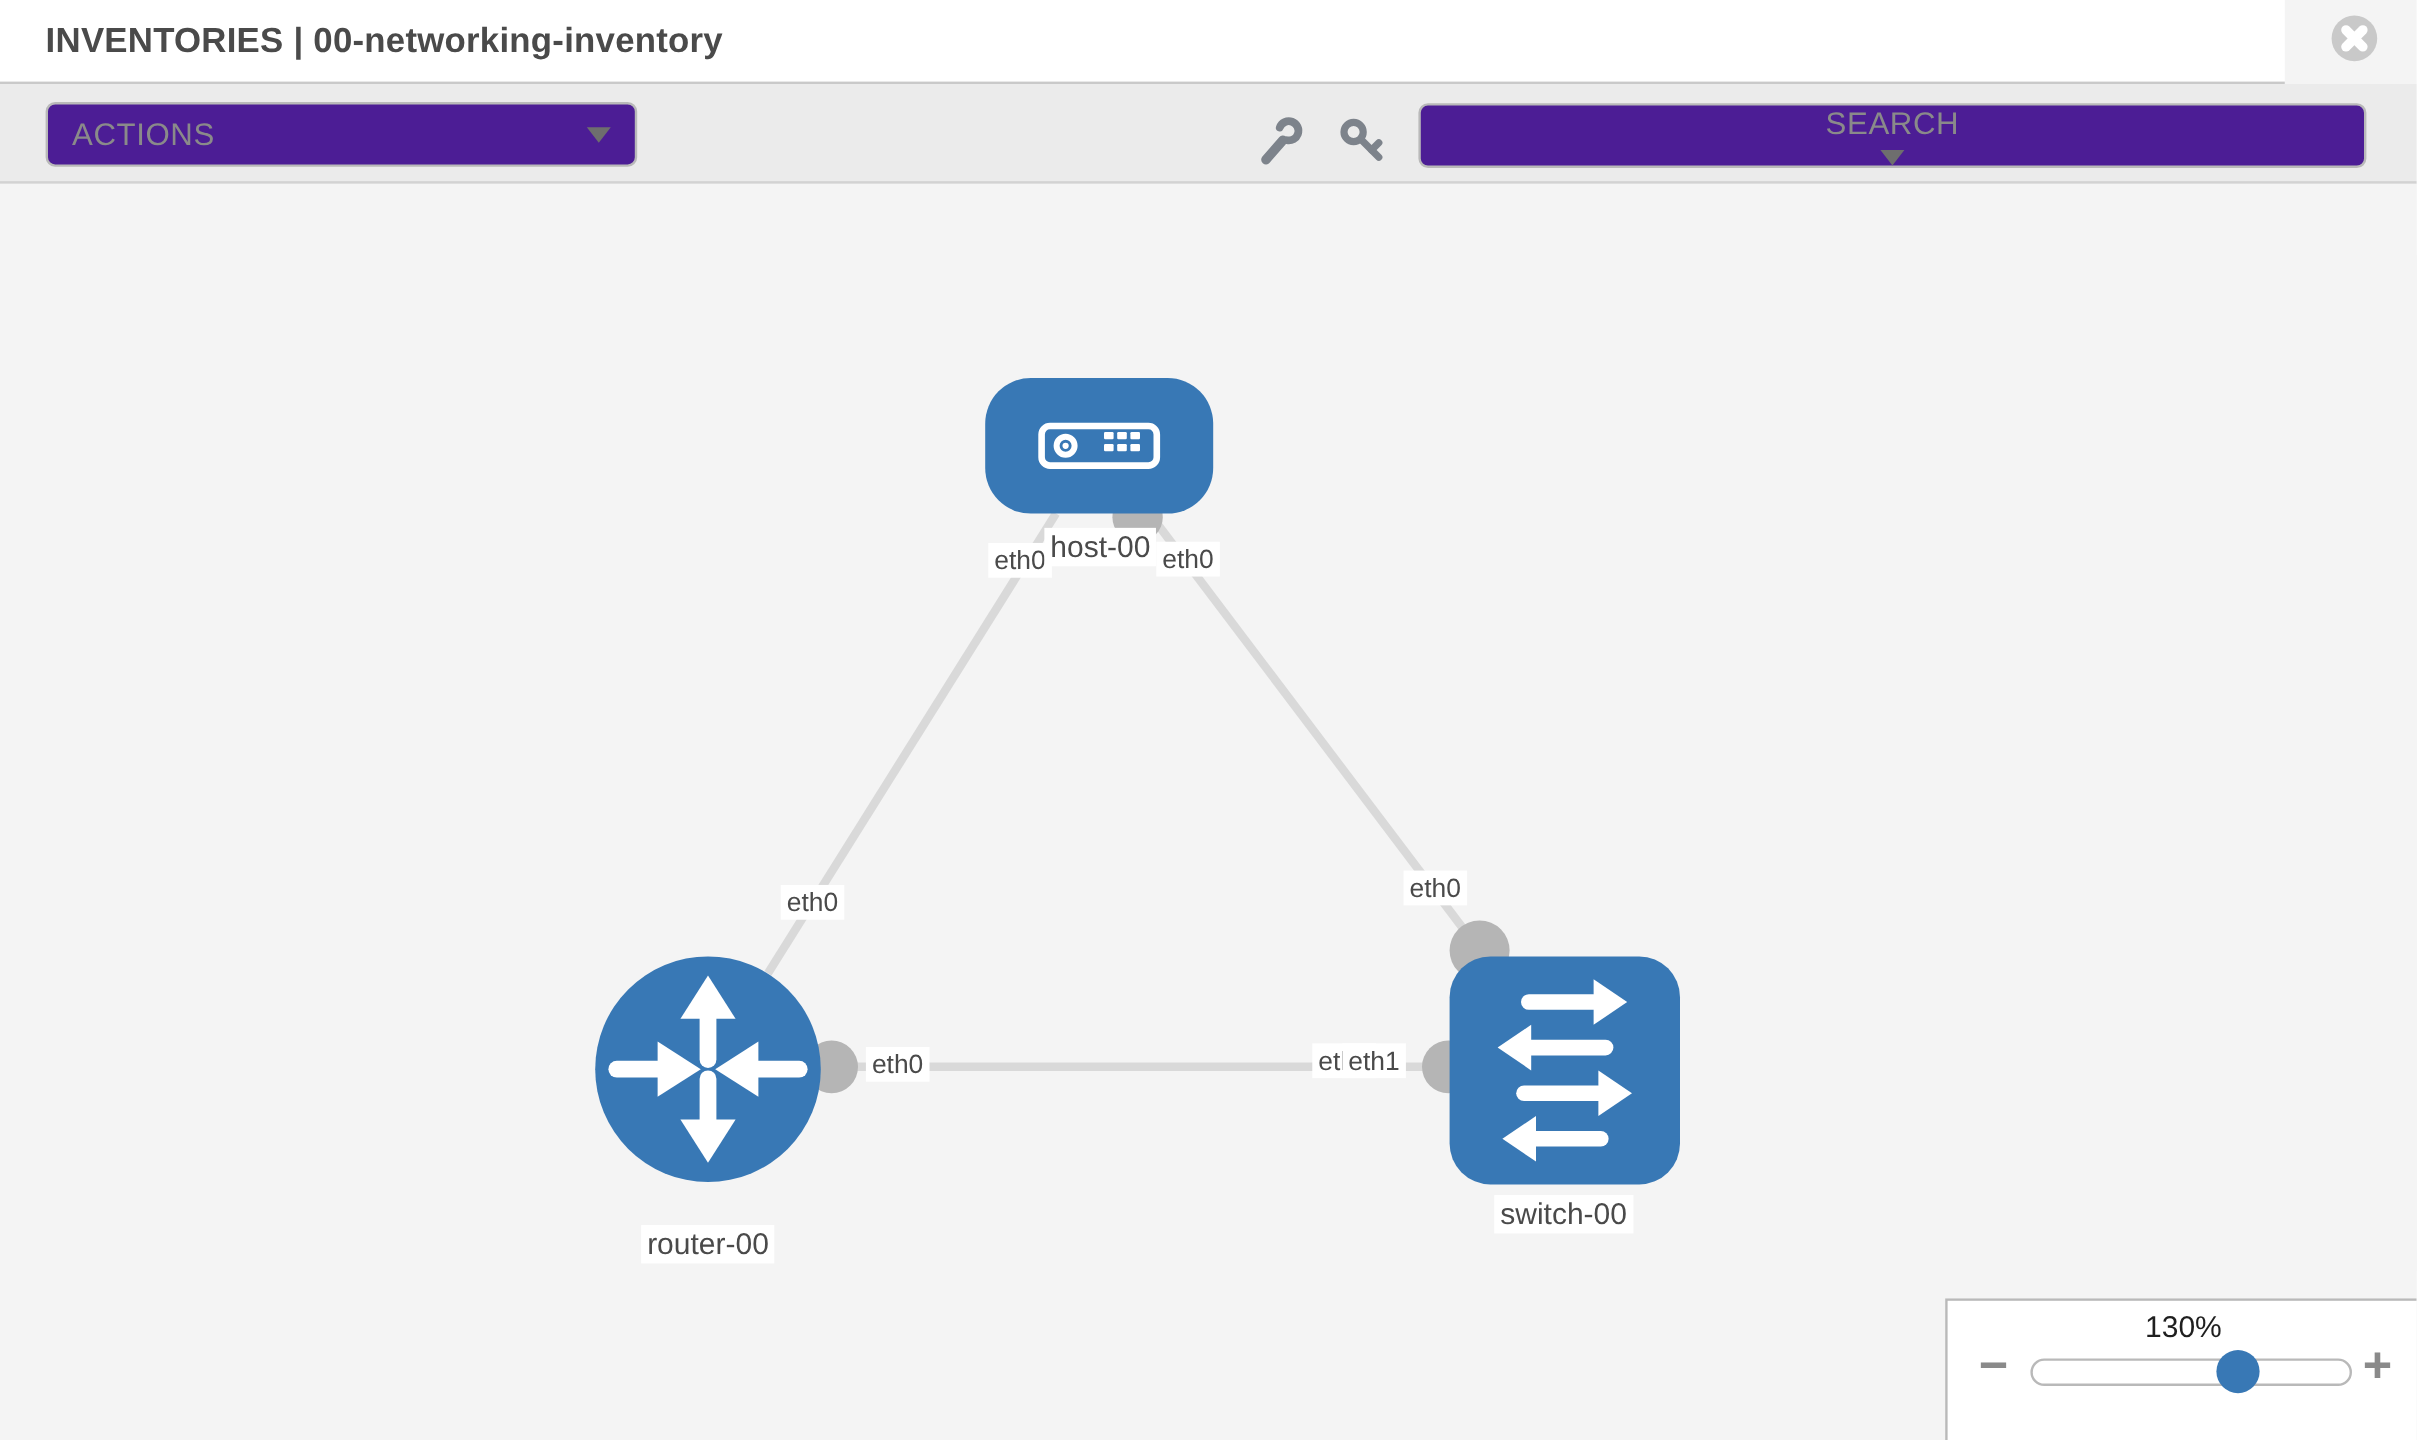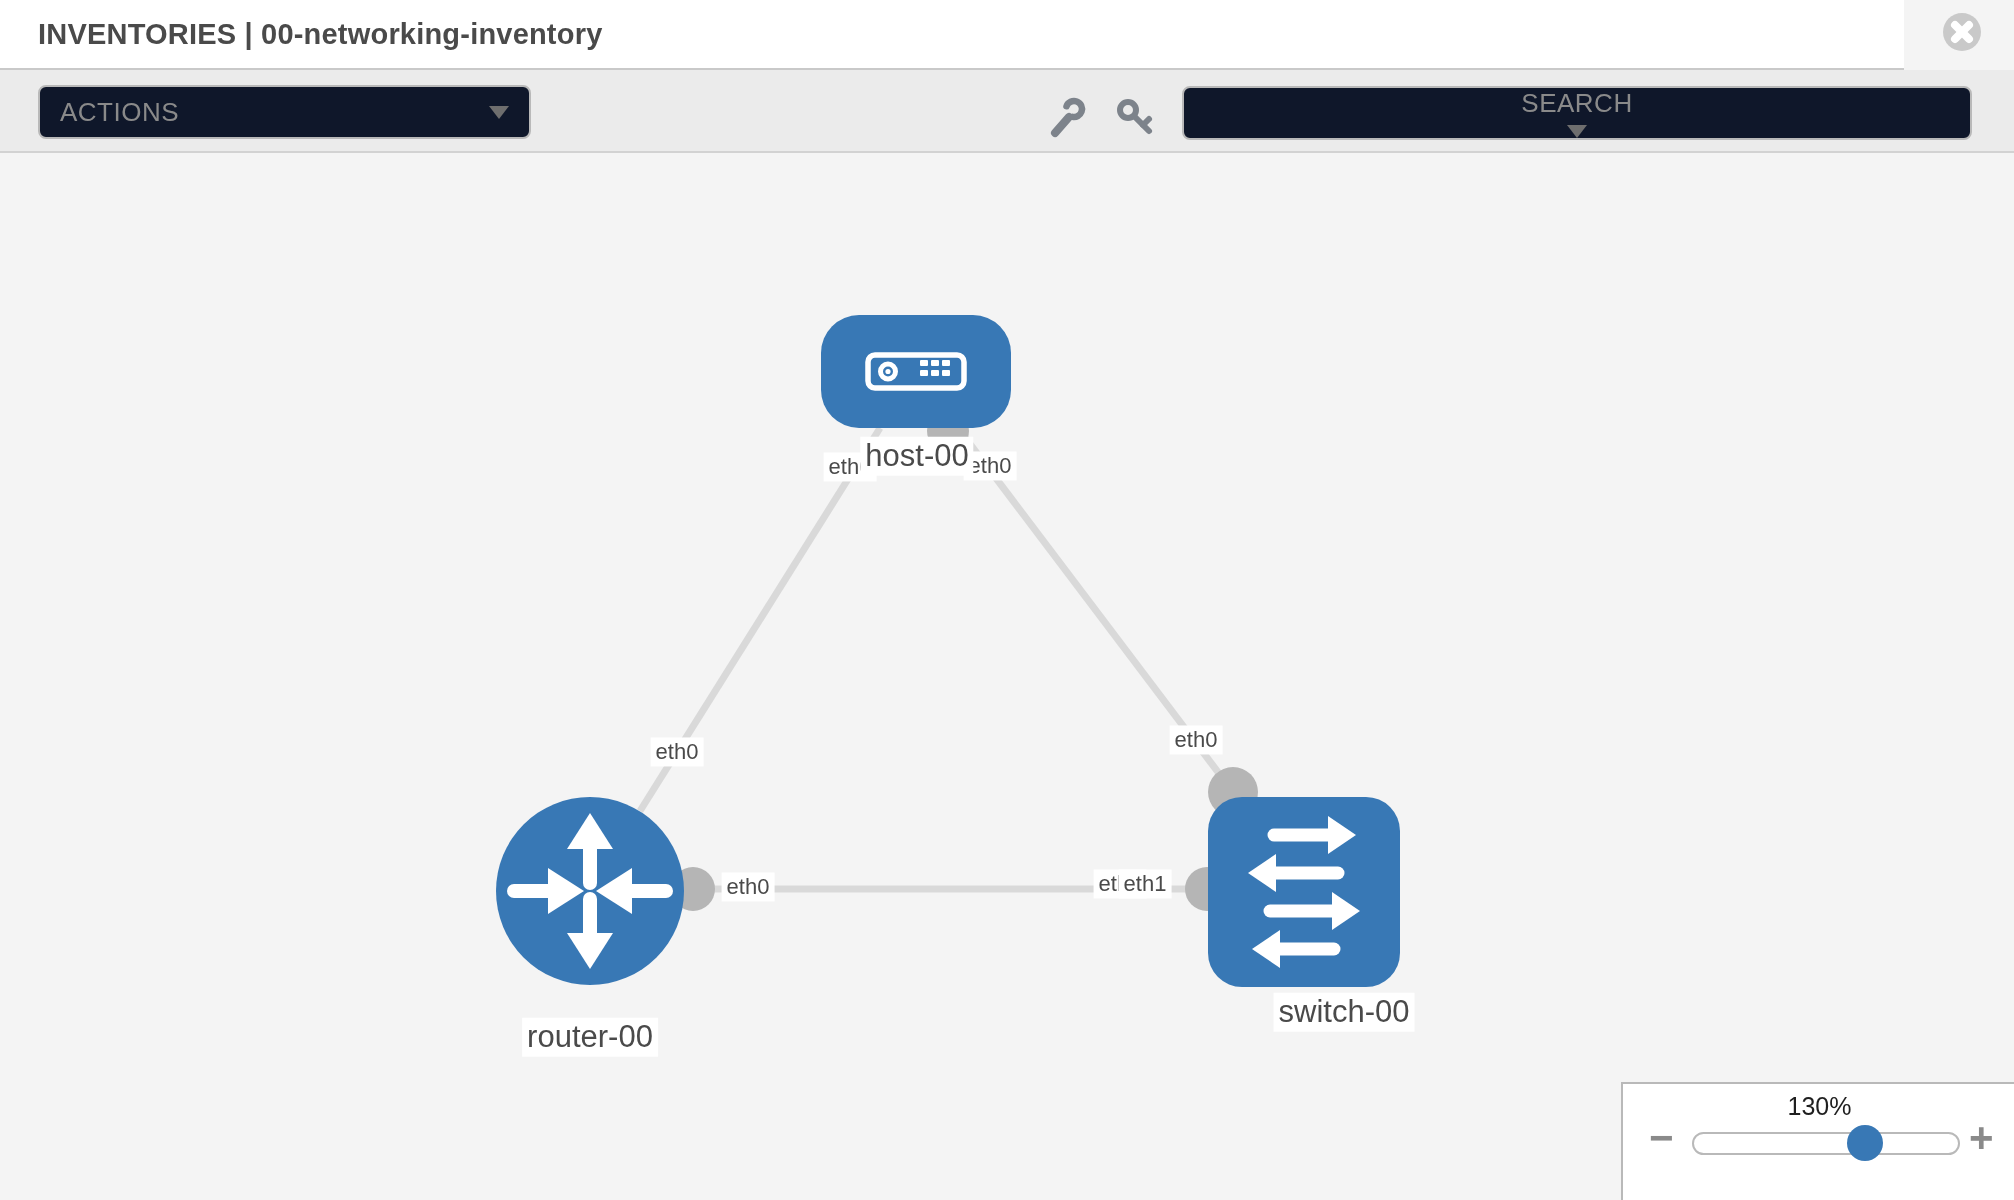--- a/index.html
+++ b/index.html
@@ -9,41 +9,41 @@
   
   .header{position:absolute;left:0;top:0;width:1904px;height:70px;background:#ffffff;
           border-bottom:2px solid #c9c9c9;box-sizing:border-box;}
   .header-title{position:absolute;left:38px;top:18px;font-size:29px;font-weight:bold;
                 color:#4a4a4a;letter-spacing:.2px;}
   .close-btn{position:absolute;left:1942px;top:12px;width:40px;height:40px;cursor:pointer;}
 
   
   .toolbar{position:absolute;left:0;top:70px;width:2014px;height:83px;background:#ebebeb;
            border-bottom:2px solid #d2d2d2;box-sizing:border-box;}
-  .select-box{position:absolute;height:54px;background:#0f172a;border:2px solid #b9b9b9;
+  .select-box{position:absolute;height:54px;background:#4c1d95;border:2px solid #b9b9b9;
               border-radius:8px;box-sizing:border-box;display:flex;align-items:center;
               justify-content:space-between;padding:0 20px;cursor:pointer;}
   .select-box .lbl{font-size:26px;color:#8a8a8a;letter-spacing:.5px;}
   .caret{width:0;height:0;border-left:10px solid transparent;border-right:10px solid transparent;
          border-top:13px solid #6e6e6e;}
   .actions-box{left:38px;top:15px;width:493px;}
   .search-box{left:1182px;top:16px;width:790px;flex-direction:column;}
   .tool-icon{position:absolute;top:26px;width:44px;height:44px;cursor:pointer;}
   .wrench{left:1046px;}
   .key{left:1113px;}
 
   
   .canvas{position:absolute;left:0;top:153px;width:2014px;height:1047px;background:#f4f4f4;overflow:hidden;}
   .net-svg{position:absolute;left:0;top:0;}
 
   
   .chip{position:absolute;background:#ffffff;color:#4a4a4a;white-space:nowrap;
         transform:translate(-50%,-50%);line-height:1.05;padding:3px 5px;}
   .eth-label{font-size:22px;}
-  .node-label{font-size:31px;}
+  .node-label{font-size:25px;}
 
   
   .zoom-panel{position:absolute;left:1621px;top:1082px;width:420px;height:150px;background:#ffffff;
               border:2px solid #b9b9b9;box-sizing:border-box;}
   .zoom-value{position:absolute;left:0;top:8px;width:393px;text-align:center;font-size:25px;color:#1f1f1f;}
   .zoom-minus,.zoom-plus{position:absolute;top:33px;font-size:42px;font-weight:bold;color:#8a8a8a;
                          cursor:pointer;line-height:1;}
   .zoom-minus{left:26px;}
   .zoom-plus{left:346px;}
   .zoom-track{position:absolute;left:69px;top:48px;width:268px;height:23px;background:#fff;
@@ -121,21 +121,21 @@
     <div class="chip eth-label" style="left:850px;top:314px;">eth0</div>
     <div class="chip eth-label" style="left:990px;top:313px;">eth0</div>
     <div class="chip eth-label" style="left:677px;top:599px;">eth0</div>
     <div class="chip eth-label" style="left:748px;top:734px;">eth0</div>
     <div class="chip eth-label" style="left:1196px;top:587px;">eth0</div>
     <div class="chip eth-label" style="left:1120px;top:731px;">eth1</div>
     <div class="chip eth-label" style="left:1145px;top:731px;">eth1</div>
 
     <div class="chip node-label" style="left:917px;top:303px;">host-00</div>
     <div class="chip node-label" style="left:590px;top:860px;margin-top:24px;">router-00</div>
-    <div class="chip node-label" style="left:1303px;top:859px;margin-left:41px;">switch-00</div>
+    <div class="chip node-label" style="left:1303px;top:859px;">switch-00</div>
 
     <div class="zoom-panel" style="top:929px;">
       <div class="zoom-value">130%</div>
       <div class="zoom-minus">−</div>
       <div class="zoom-track"></div>
       <div class="zoom-thumb"></div>
       <div class="zoom-plus">+</div>
     </div>
   </div>
 

